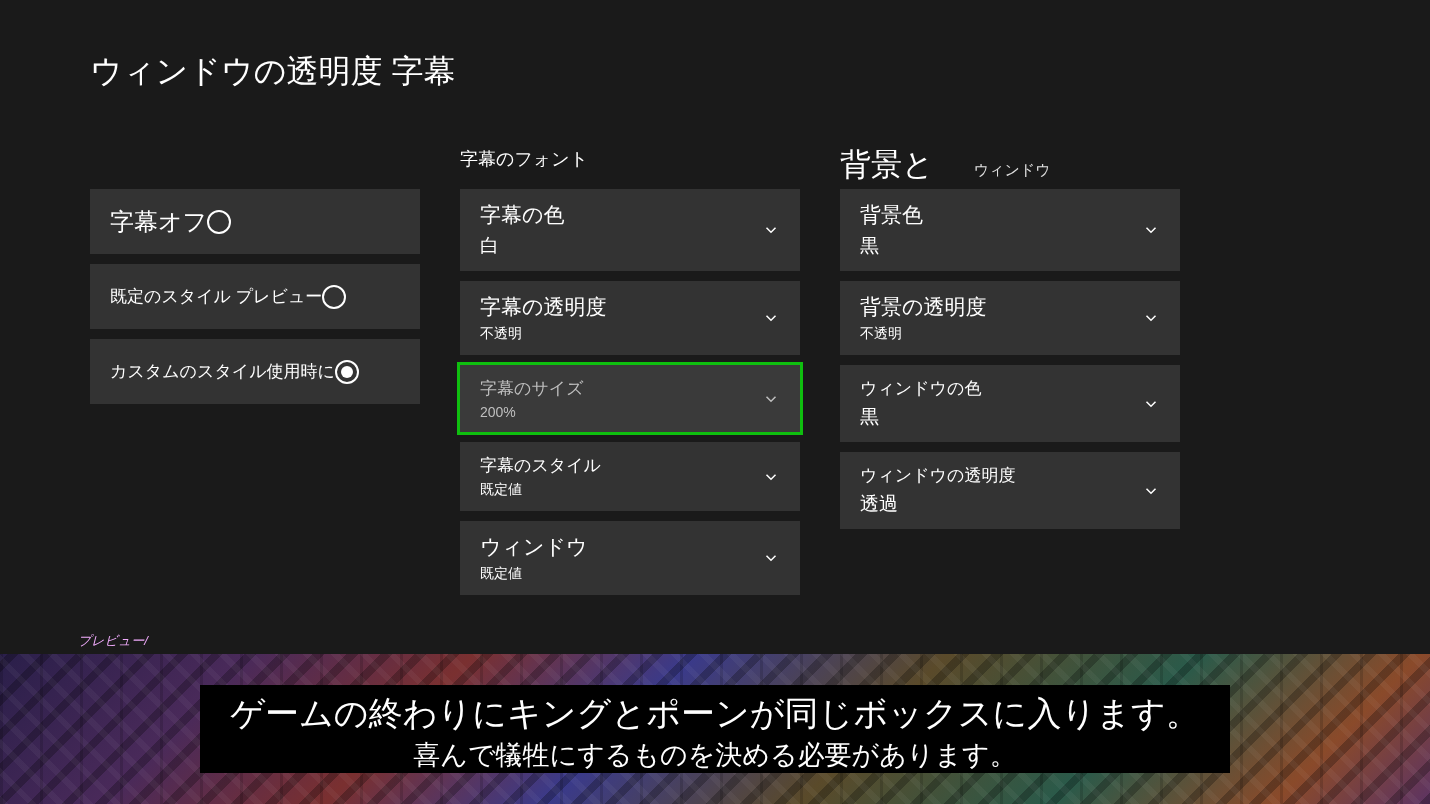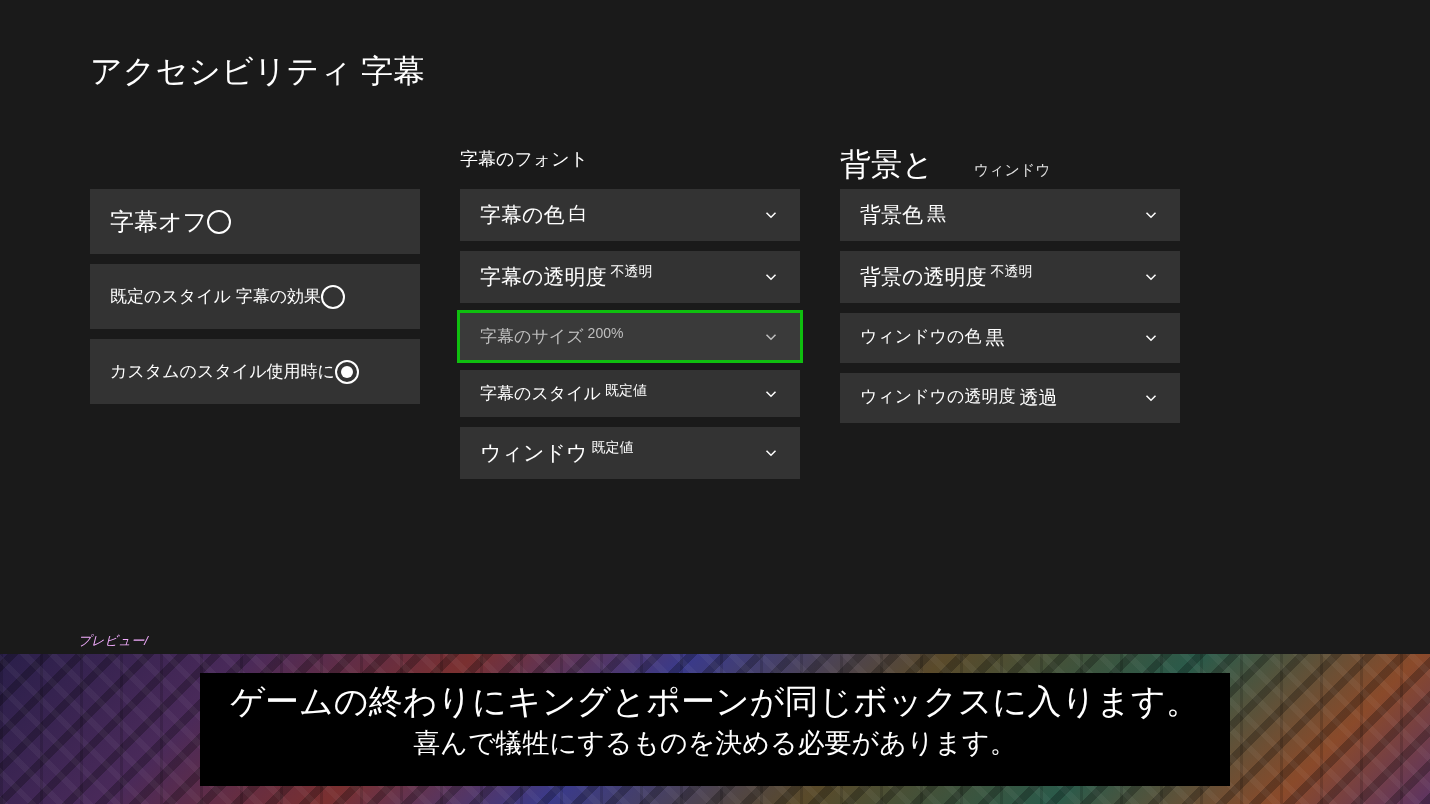--- a/index.html
+++ b/index.html
@@ -104,21 +104,21 @@
       cursor: pointer;
       position: relative;
     }
     .dropdown-item.focused {
       outline: 3px solid #0fbf0f;
       background: #3a3a3a;
       border-radius: 0;
     }
     .dropdown-texts {
       display: flex;
-      flex-direction: row;
+      flex-direction: column;
       gap: 4px;
     }
     .dropdown-label {
       font-size: 21px;
       color: #fff;
     }
     .dropdown-item.focused .dropdown-label {
       font-size: 17px;
       color: #bfbfbf;
     }
@@ -177,50 +177,50 @@
       content: "";
       position: absolute;
       inset: 0;
       background:
         repeating-linear-gradient(45deg, rgba(255,255,255,0.04) 0 6px, transparent 6px 20px),
         repeating-linear-gradient(-45deg, rgba(0,0,0,0.25) 0 8px, transparent 8px 24px),
         repeating-linear-gradient(90deg, rgba(0,0,0,0.15) 0 3px, transparent 3px 40px);
     }
     .caption-box {
       background: #000;
-      padding: 6px 30px 25px;
+      padding: 6px 30px 0;
       text-align: center;
       position: relative;
       z-index: 1;
     }
     .caption-line1 {
       font-size: 34px;
       color: #fff;
       white-space: nowrap;
     }
     .caption-line2 {
       font-size: 27px;
       color: #fff;
       white-space: nowrap;
     }
   </style>
 </head>
 <body>
 
-<h1 class="page-title">アクセシビリティ 字幕</h1>
+<h1 class="page-title">ウィンドウの透明度 字幕</h1>
 
 <div class="content">
 
   <div class="col left">
     <div class="radio-item large">
       <span class="label">字幕オフ</span>
       <span class="radio-circle"></span>
     </div>
     <div class="radio-item">
-      <span class="label">既定のスタイル 字幕の効果</span>
+      <span class="label">既定のスタイル プレビュー</span>
       <span class="radio-circle"></span>
     </div>
     <div class="radio-item">
       <span class="label">カスタムのスタイル使用時に</span>
       <span class="radio-circle selected"></span>
     </div>
   </div>
 
   <div class="col mid">
     <div class="section-header">字幕のフォント</div>

